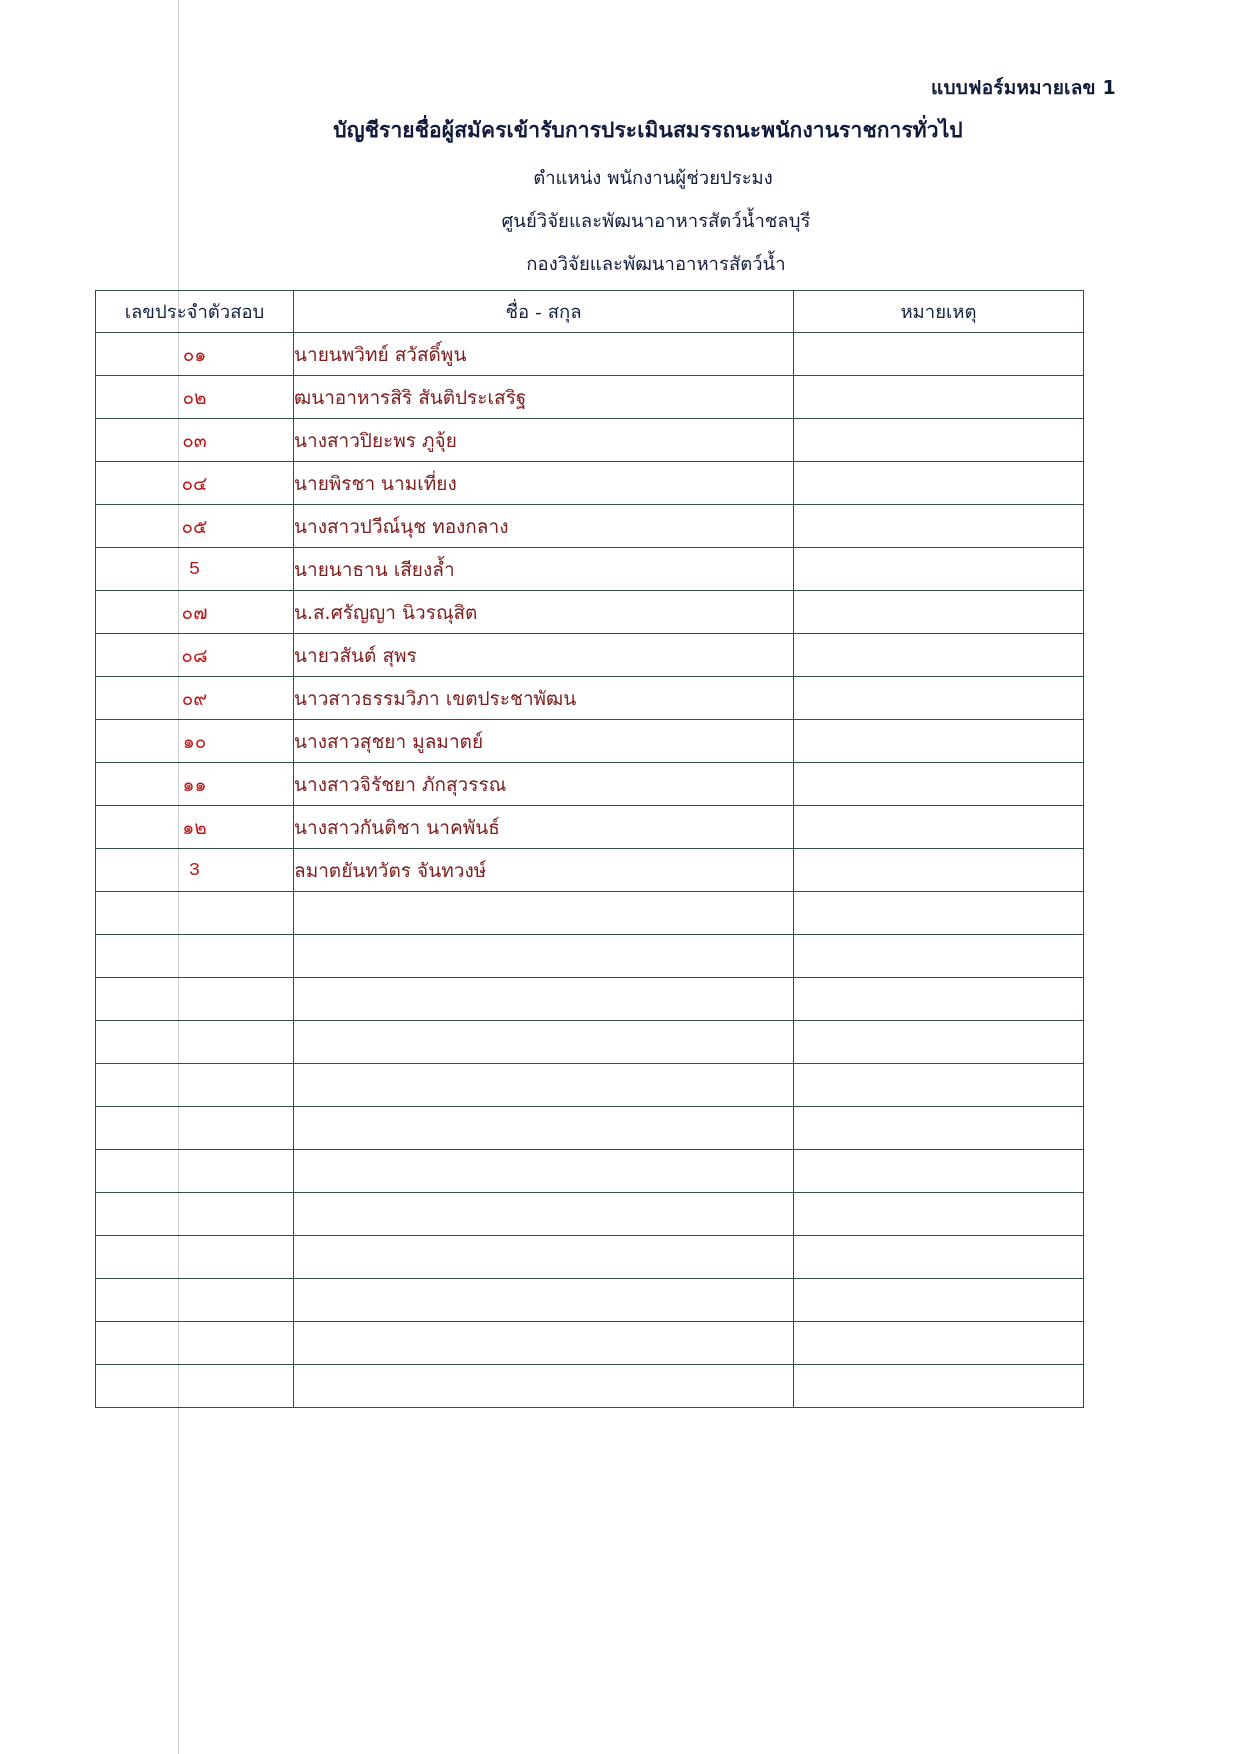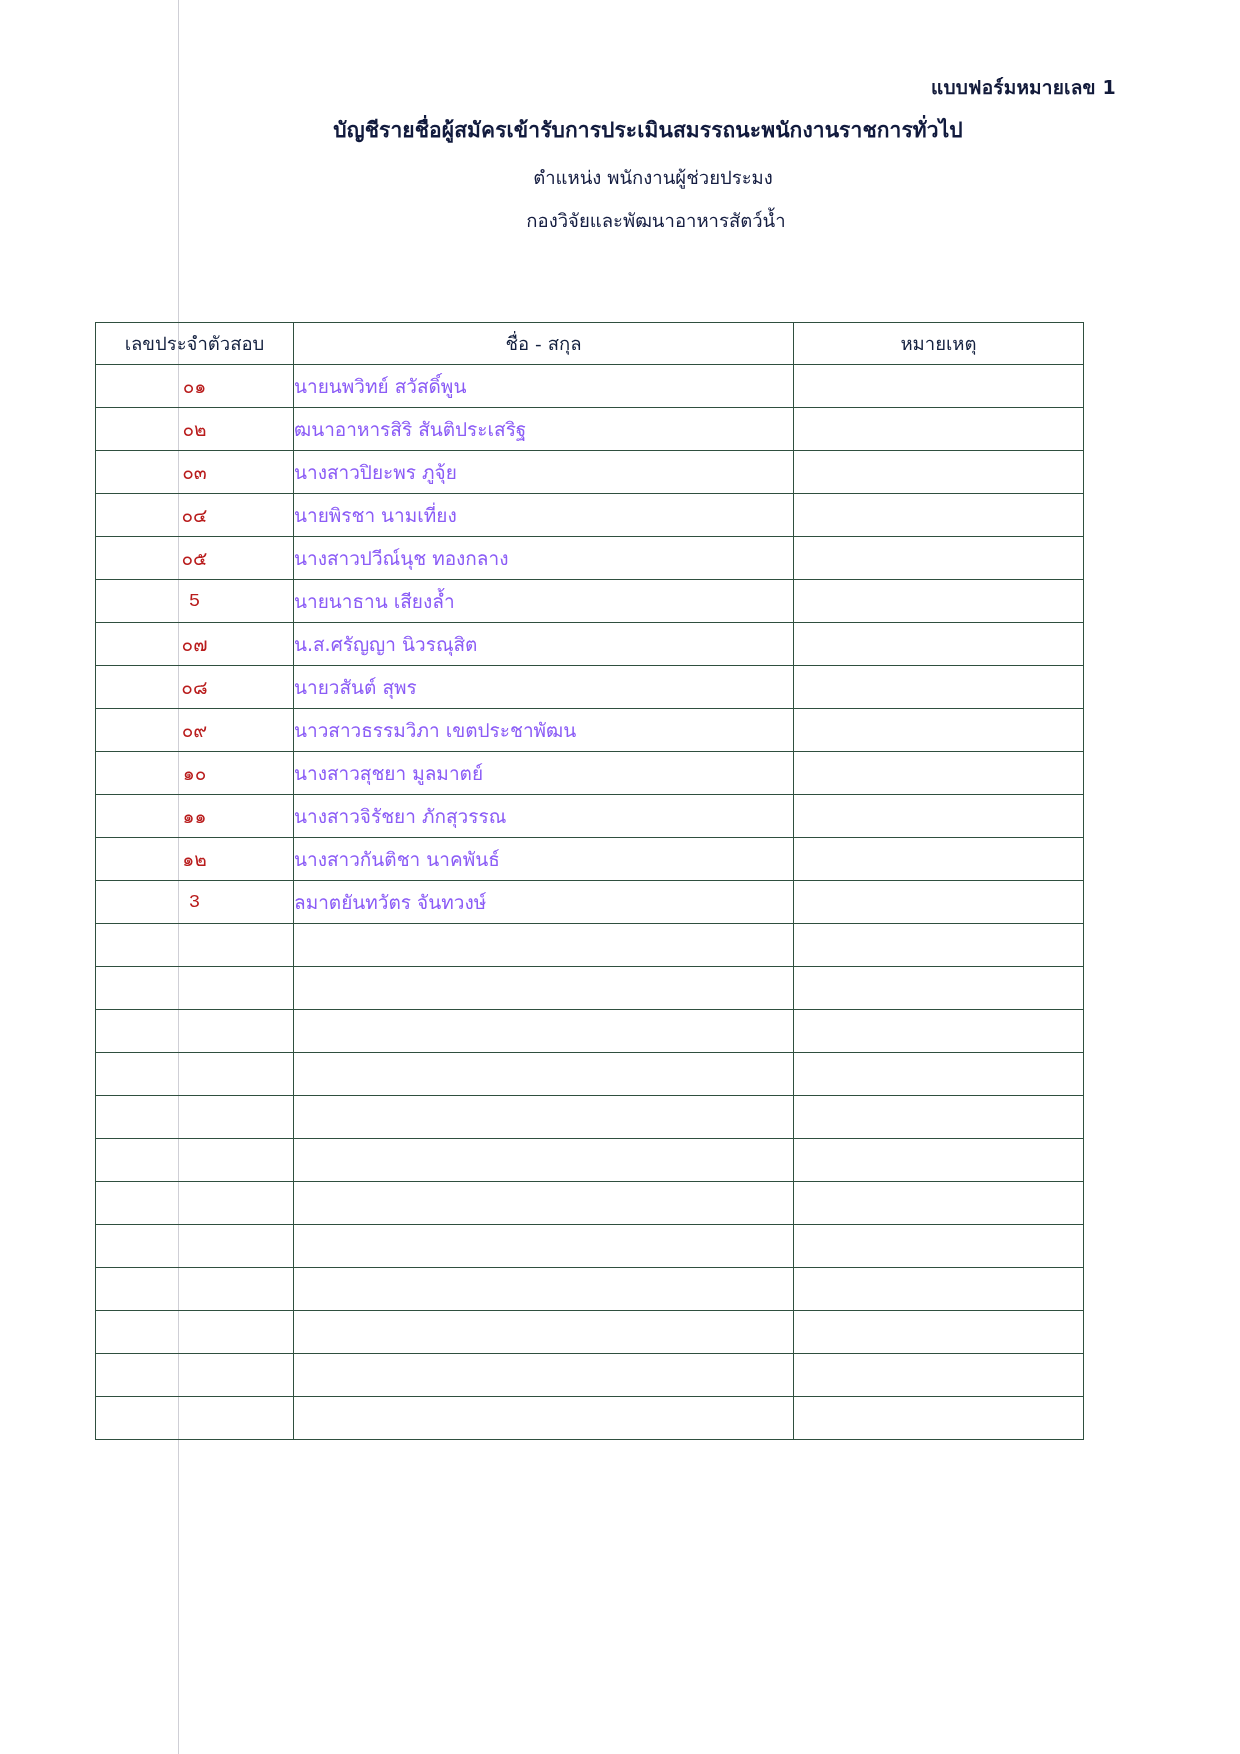--- a/index.html
+++ b/index.html
@@ -101,50 +101,50 @@
   td.cell-id {
     text-align: center;
     font-size: 19px;
     color: #b91c1c;
     padding-right: 4px;
     font-family: Liberation Mono, monospace;
   }
   td.cell-name {
     text-align: left;
     font-size: 19px;
-    color: #8b5cf6;
+    color: #7f1d1d;
     padding-left: 13px;
   }
   td.cell-note { }
 
   
   tr.empty-row td { height: 42px; }
 
   .thin-tone-a td { border-bottom-color: #4a6e55; }
   .thin-tone-b td { border-bottom-color: #6f5a7a; }
   .thin-tone-c td { border-bottom-color: #8a5a64; }
   .thin-tone-d td { border-bottom-color: #4f6484; }
 
   table.roster {
     border: 1px solid #24412f;
-    margin-top: 32px;
   }
 </style>
 </head>
 <body>
 
 <div class="page">
 
   <div class="scan-margin-line"></div>
 
   <div class="form-code">แบบฟอร์มหมายเลข 1</div>
 
   <div class="titles">
     <div class="title-main">บัญชีรายชื่อผู้สมัครเข้ารับการประเมินสมรรถนะพนักงานราชการทั่วไป</div>
     <div class="title-sub indent1">ตำแหน่ง   พนักงานผู้ช่วยประมง</div>
+    <div class="title-sub indent2">ศูนย์วิจัยและพัฒนาอาหารสัตว์น้ำชลบุรี</div>
     <div class="title-sub indent2">กองวิจัยและพัฒนาอาหารสัตว์น้ำ</div>
   </div>
 
   <table class="roster">
     <colgroup>
       <col class="c-id">
       <col class="c-name">
       <col class="c-note">
     </colgroup>
     <thead>

